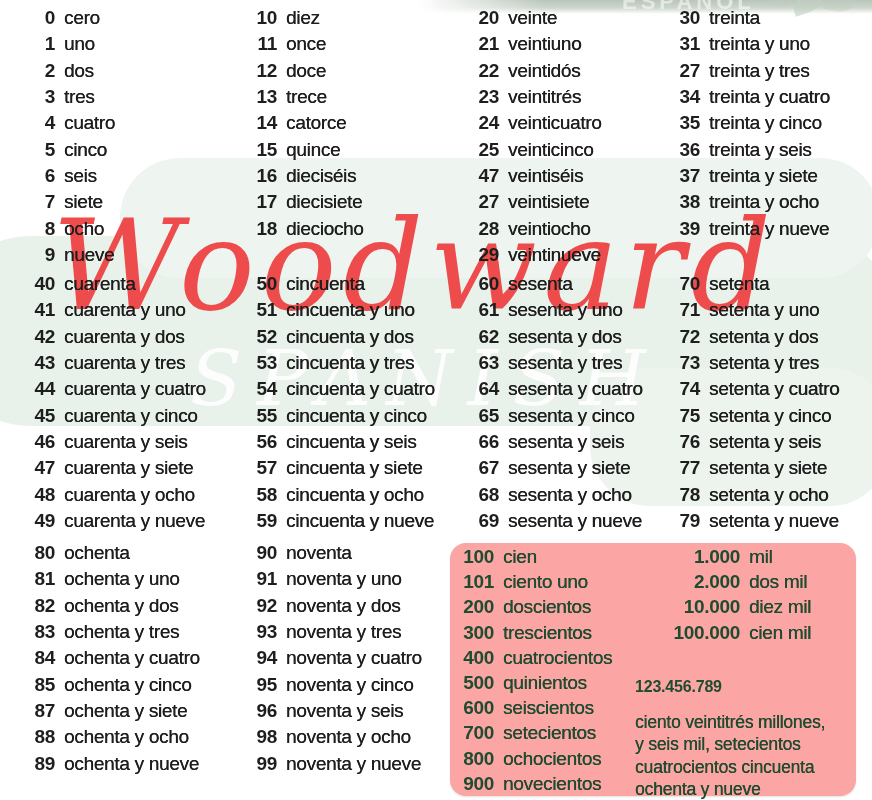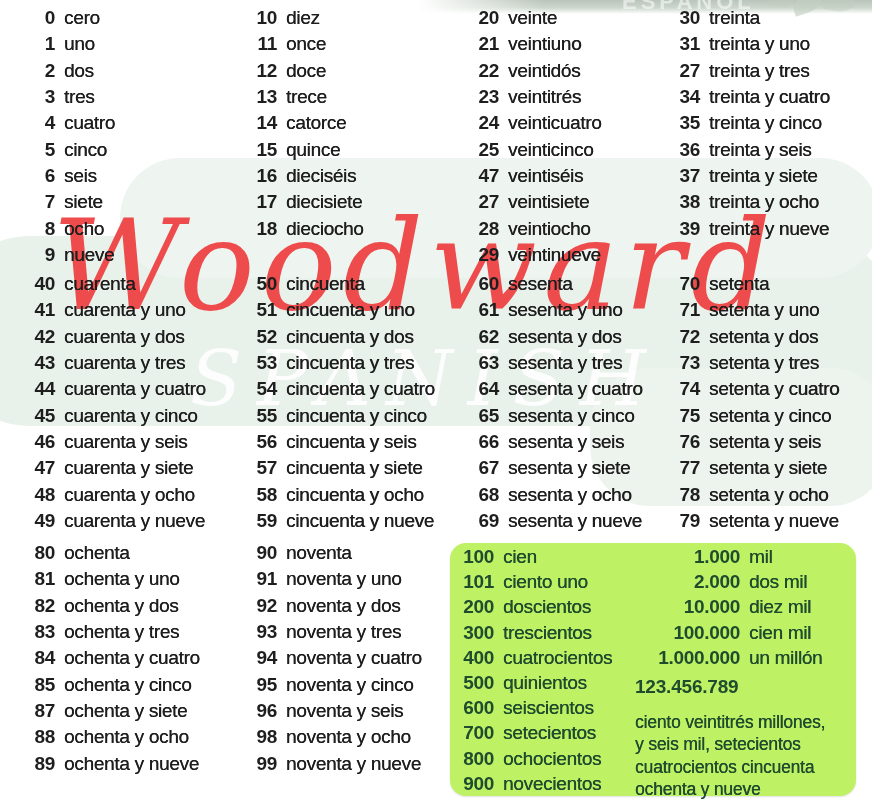--- a/index.html
+++ b/index.html
@@ -51,31 +51,31 @@
   .c1{left:21px}.c2{left:232px}.c3{left:454px}.c4{left:655px}
   .row{height:26.35px;line-height:26.35px;white-space:nowrap}
   .num{display:inline-block;text-align:right;font-weight:bold;font-size:19px;letter-spacing:-0.3px}
   .c1 .num{width:34px}
   .c2 .num,.c3 .num,.c4 .num{width:45px}
   .word{font-size:19px;letter-spacing:-0.3px;margin-left:9px;text-shadow:0.3px 0 0 currentColor}
 
   
   #big-box{
     position:absolute;left:450px;top:543px;width:406px;height:253px;z-index:2;
-    background:#bef264;border-radius:16px;color:#1f4b2e;
+    background:#fca5a5;border-radius:16px;color:#1f4b2e;
     box-shadow:0 1px 2px rgba(0,0,0,.12);
   }
   #hundreds{position:absolute;left:11px;top:1px}
   #hundreds .row,#thousands .row{height:25.2px;line-height:25.2px}
   #hundreds .num{width:33px}
   #hundreds .word,#thousands .word{margin-left:9px}
   #thousands{position:absolute;left:150px;top:1px}
   #thousands .num{width:140px}
   #example{position:absolute;left:185px;top:131px;white-space:nowrap}
-  #example-number{font-size:19px;font-weight:bold;line-height:26px;letter-spacing:-0.2px}
+  #example-number{font-size:16px;font-weight:bold;line-height:26px;letter-spacing:-0.2px}
   #example-lines{margin-top:11px;font-size:17.5px;line-height:22.3px;letter-spacing:-0.2px;text-shadow:0.3px 0 0 currentColor}
 </style>
 </head>
 <body>
 
 <div class="blob" id="blob-a"></div>
 <div class="blob" id="blob-b"></div>
 <div class="blob" id="blob-c"></div>
 <div id="wm-script">Woodward</div>
 <div id="wm-caps">SPANISH</div>
@@ -225,21 +225,20 @@
       <div class="row"><span class="num">600</span><span class="word">seiscientos</span></div>
       <div class="row"><span class="num">700</span><span class="word">setecientos</span></div>
       <div class="row"><span class="num">800</span><span class="word">ochocientos</span></div>
       <div class="row"><span class="num">900</span><span class="word">novecientos</span></div>
     </div>
   <div id="thousands">
       <div class="row"><span class="num">1.000</span><span class="word">mil</span></div>
       <div class="row"><span class="num">2.000</span><span class="word">dos mil</span></div>
       <div class="row"><span class="num">10.000</span><span class="word">diez mil</span></div>
       <div class="row"><span class="num">100.000</span><span class="word">cien mil</span></div>
-      <div class="row"><span class="num">1.000.000</span><span class="word">un millón</span></div>
     </div>
   <div id="example">
     <div id="example-number">123.456.789</div>
     <div id="example-lines">
         <div>ciento veintitrés millones,</div>
         <div>y seis mil, setecientos</div>
         <div>cuatrocientos cincuenta</div>
         <div>ochenta y nueve</div>
       </div>
   </div>

